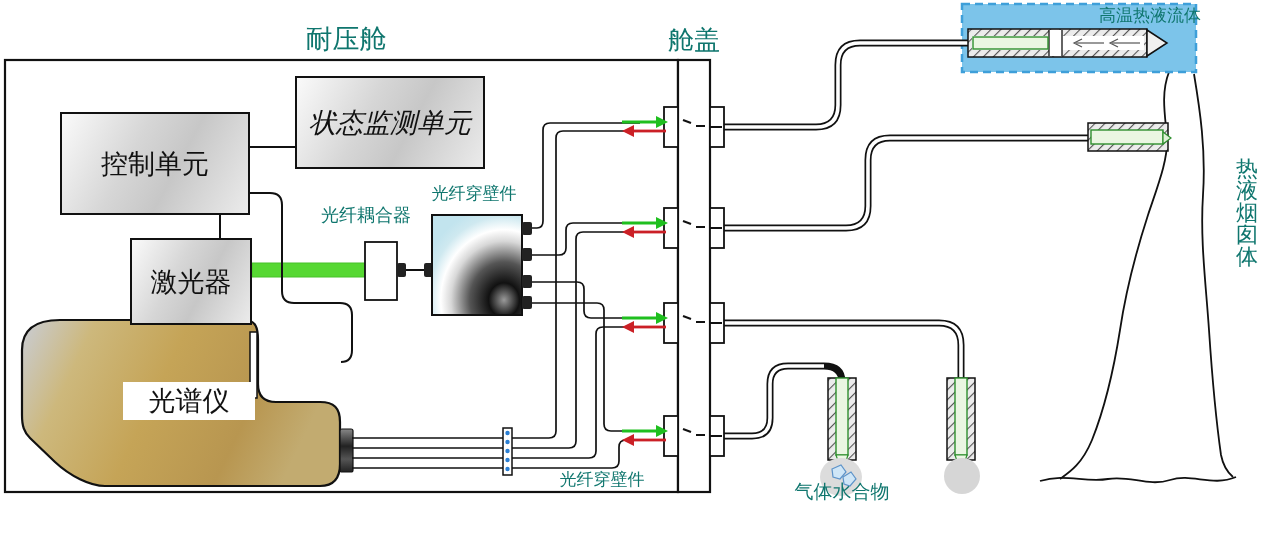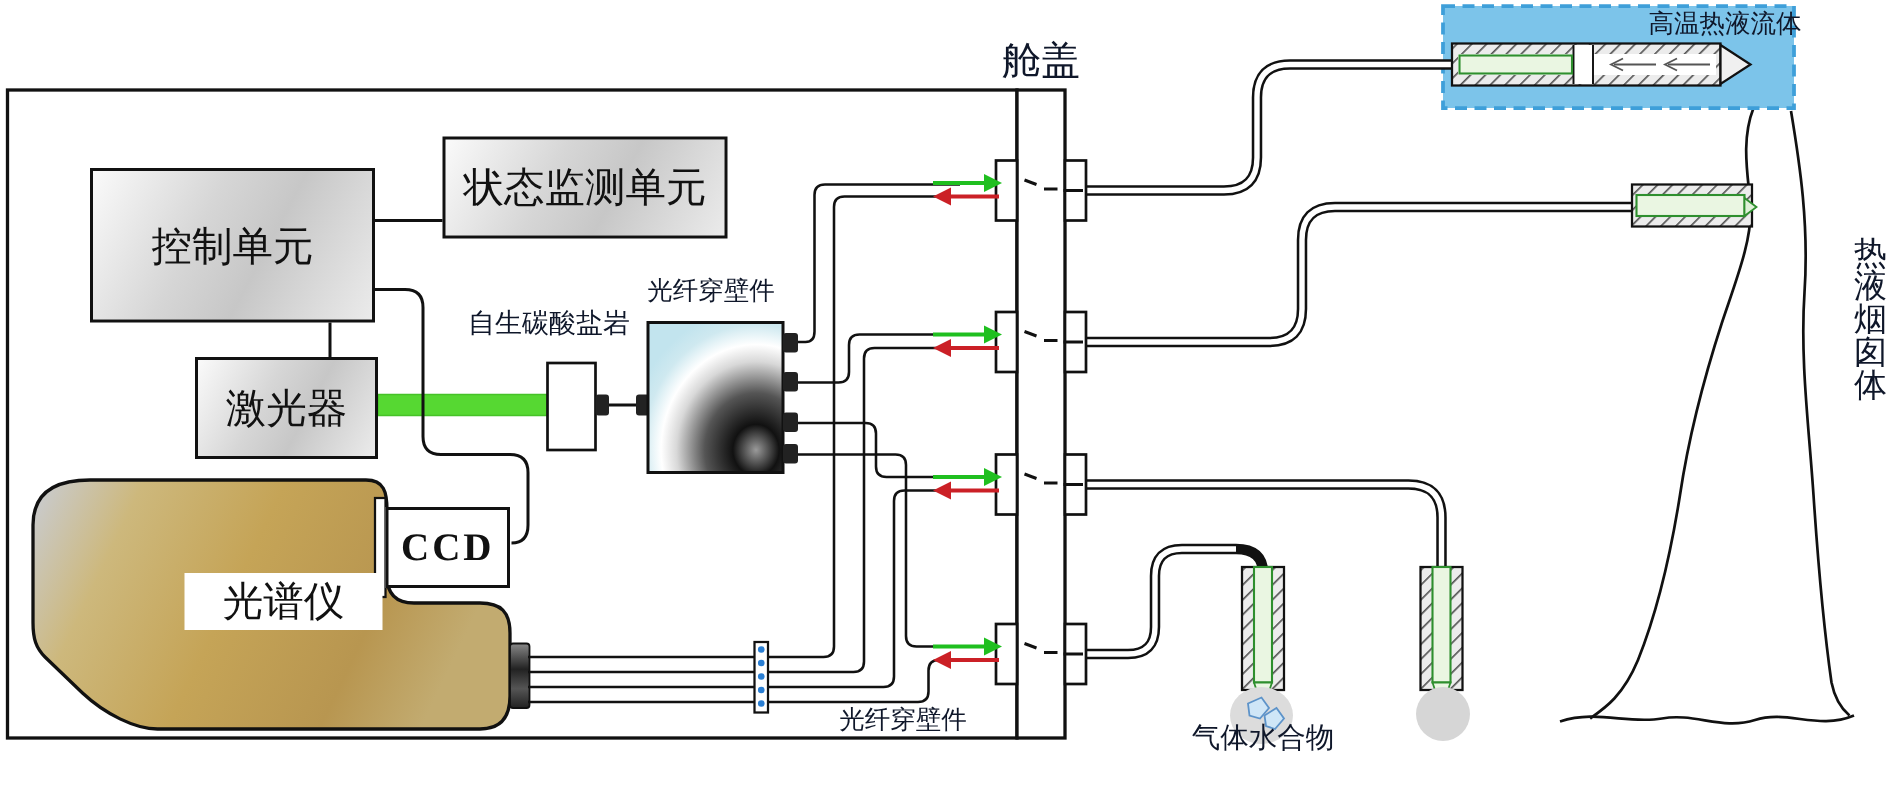--- a/index.html
+++ b/index.html
@@ -1,19 +1,19 @@
 <!DOCTYPE html>
 <html style="--laser-beam: #56d832; --outgoing-arrow: #1fbf1f; --return-arrow: #cb2026; --seawater: #7cc4ea; --spectrometer-body: #c5a457;"><head>
 <meta charset="utf-8">
 <style>
   html,body{margin:0;padding:0;background:#fff;}
   #stage{position:relative;width:1268px;height:536px;background:#fff;overflow:hidden;
          font-family:"Liberation Serif","DejaVu Serif",serif;color:#111;}
   #stage svg{position:absolute;left:0;top:0;z-index:1;}
-  .lbl{position:absolute;z-index:3;white-space:nowrap;color:#0f172a;}
+  .lbl{position:absolute;z-index:3;white-space:nowrap;color:#0f766e;}
   .ctr{transform:translateX(-50%);}
   .unit-box{position:absolute;z-index:2;display:flex;align-items:center;justify-content:center;
             border:2px solid #111;box-sizing:border-box;
             background:linear-gradient(118deg,#fafafa 0%,#d6d6d6 38%,#c7c7c7 60%,#ebebeb 100%);}
   .white-box{position:absolute;z-index:2;display:flex;align-items:center;justify-content:center;
              background:#fff;box-sizing:border-box;}
   .t27{font-size:27px;} .t26{font-size:26px;text-align:center;} .t19{font-size:19px;} .t18{font-size:18px;} .t17{font-size:17px;}
   .ccd-text{font-weight:bold;letter-spacing:2px;font-size:26px;}
   .vert{width:26px;word-break:break-all;line-height:22px;font-size:22px;text-align:center;white-space:normal;}
   .wire{fill:none;stroke:#111;stroke-width:1.7px;}
@@ -216,39 +216,37 @@
   <g>
     <rect x="522" y="222" width="10" height="13" rx="2" class="nub"></rect>
     <rect x="522" y="248" width="10" height="13" rx="2" class="nub"></rect>
     <rect x="522" y="275" width="10" height="13" rx="2" class="nub"></rect>
     <rect x="522" y="296" width="10" height="13" rx="2" class="nub"></rect>
   </g>
 
   <rect x="250" y="332" width="7" height="66" fill="#fff" stroke="#111" stroke-width="1.5"></rect>
 </svg>
 
+<div class="lbl ctr t27" style="left:346px;top:21px;">耐压舱</div>
 <div class="lbl ctr t26" style="left:694px;top:23px;">舱盖</div>
 
 <div class="unit-box t27" style="left:60px;top:112px;width:190px;height:103px;">
   <span>控制单元</span>
 </div>
-<div class="unit-box t27" style="left:295px;top:91px;width:190px;height:68px;">
+<div class="unit-box t27" style="left:295px;top:76px;width:190px;height:93px;font-style:italic;">
   <span>状态监测单元</span>
 </div>
-<div class="unit-box t27" style="left:130px;top:238px;width:122px;height:68px;">
+<div class="unit-box t27" style="left:130px;top:238px;width:122px;height:87px;">
   <span>激光器</span>
-</div>
-<div class="white-box ccd-text" style="left:257px;top:338px;width:83px;height:54px;border:2px solid #111;">
-  <span>CCD</span>
 </div>
 <div class="white-box t27" style="left:123px;top:382px;width:132px;height:38px;">
   <span>光谱仪</span>
 </div>
 
-<div class="lbl ctr t18" style="left:366px;top:203px;">自生碳酸盐岩</div>
+<div class="lbl ctr t18" style="left:366px;top:203px;">光纤耦合器</div>
 <div class="lbl ctr t17" style="left:474px;top:182px;">光纤穿壁件</div>
 <div class="lbl ctr t17" style="left:602px;top:468px;">光纤穿壁件</div>
 
 <div class="lbl ctr t17" style="left:1150px;top:4px;">高温热液流体</div>
 <div class="lbl vert" style="left:1234px;top:158px;">热液烟囱体</div>
 <div class="lbl ctr t19" style="left:842px;top:479px;">气体水合物</div>
 
 </div>
 
 </body></html>

